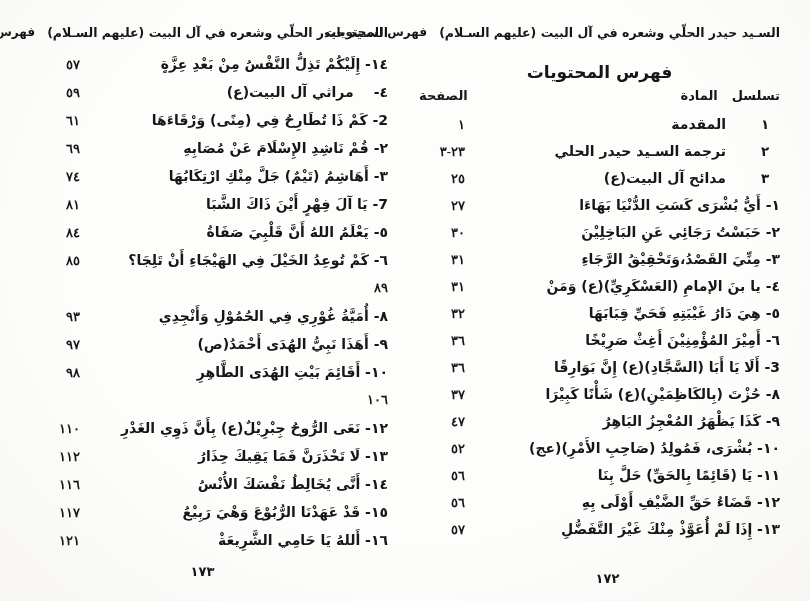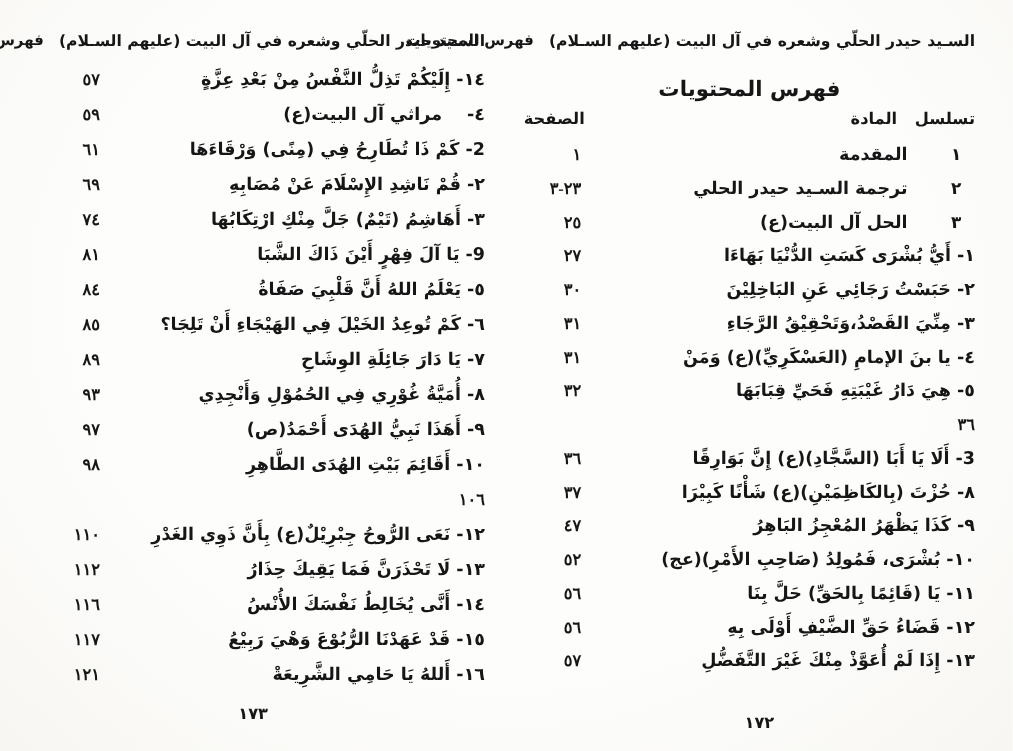--- a/index.html
+++ b/index.html
@@ -96,21 +96,21 @@
         </div>
 
         <div class="row k-main">
           <span class="serial">٢</span>
           <span class="title">ترجمة السـيد حيدر الحلي</span>
           <span class="pagenum">٢٣-٣</span>
         </div>
 
         <div class="row k-main">
           <span class="serial">٣</span>
-          <span class="title">الحل آل البيت(ع)</span>
+          <span class="title">مدائح آل البيت(ع)</span>
           <span class="pagenum">٢٥</span>
         </div>
 
         <div class="row k-poem">
 
           <span class="title">١- أَيُّ بُشْرَى كَسَتِ الدُّنْيَا بَهَاءَا</span>
           <span class="pagenum">٢٧</span>
         </div>
 
         <div class="row k-poem">
@@ -132,20 +132,21 @@
         </div>
 
         <div class="row k-poem">
 
           <span class="title">٥- هِيَ دَارُ غَيْبَتِهِ فَحَيِّ قِبَابَهَا</span>
           <span class="pagenum">٣٢</span>
         </div>
 
         <div class="row k-poem">
 
+          <span class="title">٦- أَمِيْرَ المُؤْمِنِيْنَ أَغِثْ صَرِيْخًا</span>
           <span class="pagenum">٣٦</span>
         </div>
 
         <div class="row k-poem">
 
           <span class="title">3- أَلَا يَا أَبَا (السَّجَّادِ)(ع) إِنَّ بَوَارِقًا</span>
           <span class="pagenum">٣٦</span>
         </div>
 
         <div class="row k-poem">
@@ -223,39 +224,38 @@
         </div>
 
         <div class="row k-poem">
 
           <span class="title">٣- أَهَاشِمُ (تَيْمٌ) جَلَّ مِنْكِ ارْتِكَابُهَا</span>
           <span class="pagenum">٧٤</span>
         </div>
 
         <div class="row k-poem">
 
-          <span class="title">9- يَا آلَ فِهْرٍ أَيْنَ ذَاكَ الشَّبَا</span>
+          <span class="title">7- يَا آلَ فِهْرٍ أَيْنَ ذَاكَ الشَّبَا</span>
           <span class="pagenum">٨١</span>
         </div>
 
         <div class="row k-poem">
 
           <span class="title">٥- يَعْلَمُ اللهُ أَنَّ قَلْبِيَ صَفَاةُ</span>
           <span class="pagenum">٨٤</span>
         </div>
 
         <div class="row k-poem">
 
           <span class="title">٦- كَمْ تُوعِدُ الخَيْلَ فِي الهَيْجَاءِ أَنْ تَلِجَا؟</span>
           <span class="pagenum">٨٥</span>
         </div>
 
         <div class="row k-poem">
 
-          <span class="title">٧- يَا دَارَ جَائِلَةِ الوِشَاحِ</span>
           <span class="pagenum">٨٩</span>
         </div>
 
         <div class="row k-poem">
 
           <span class="title">٨- أُمَيَّةُ غُوْرِي فِي الحُمُوْلِ وَأَنْجِدِي</span>
           <span class="pagenum">٩٣</span>
         </div>
 
         <div class="row k-poem">

